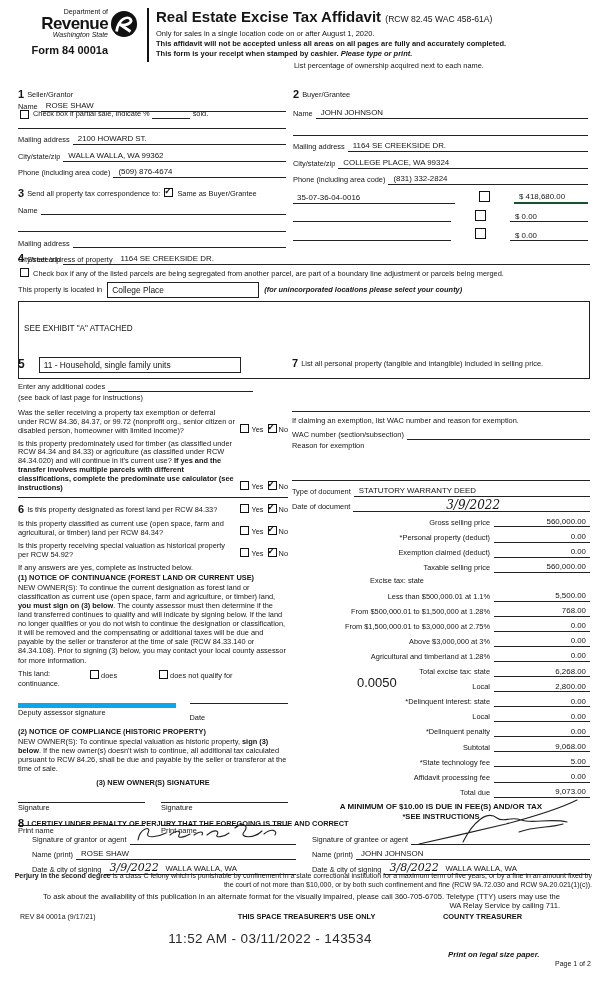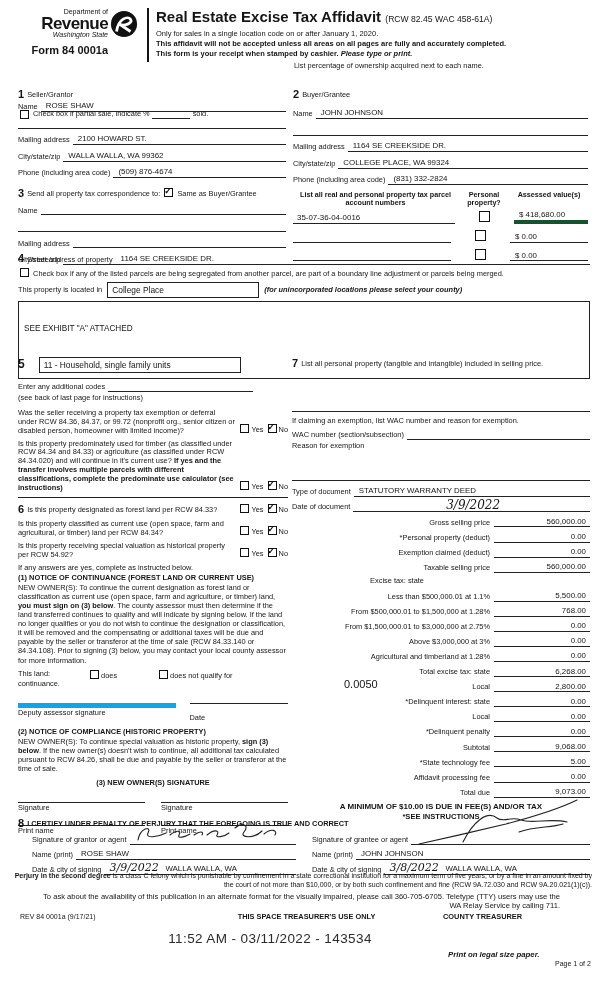--- a/index.html
+++ b/index.html
@@ -35,21 +35,21 @@
   .qblk{position:relative;margin-bottom:4px;}
   .qblk .qtxt{padding-right:52px;}
   .qblk .yn{position:absolute;right:0;bottom:1px;}
   .hr{border-top:1px solid #222;margin:3px 0 5px 0;}
   .selbox{display:inline-block;border:1px solid #222;padding:2px 6px 2px 4px;font-size:8.4px;}
   
   .trow{display:flex;justify-content:flex-end;align-items:flex-end;margin-bottom:4.6px;position:relative;}
   .tlbl{white-space:nowrap;padding-right:4px;}
   .tval{width:92px;border-bottom:1px solid #222;text-align:right;padding-right:4px;font-size:7.9px;min-height:9px;}
   .theading{text-align:center;margin:2px 88px 5px 0;}
-  .rate{position:absolute;left:52px;bottom:1px;font-size:11px;}
+  .rate{position:absolute;left:65px;bottom:1px;font-size:13px;}
   .legalbox{border:1px solid #222;height:52px;padding:22px 4px 2px 5px;font-size:8.2px;margin-top:1px;}
   .hand{font-family:"DejaVu Serif", serif;font-style:italic;font-size:11px;line-height:8px;}
   .sigwrap{position:relative;}
   .sigsvg{position:absolute;pointer-events:none;}
   .s8cols{display:flex;gap:16px;}
   .s8col{flex:1;}
   .ftr{text-align:right;font-size:7px;line-height:1.25;}
   .stamp{font-size:13.5px;color:#2b2b2b;letter-spacing:0.4px;text-align:center;}
 </style>
 </head>
@@ -66,21 +66,21 @@
     <div class="logomark">
       <svg width="28" height="28" viewBox="0 0 30 30">
           <circle cx="15" cy="15" r="14" fill="#111"></circle>
           <path d="M7 23 C9 9 19 6 22 10 C25 14 15 18 10 15 L22 23" stroke="#fff" stroke-width="3" fill="none"></path>
         </svg>
     </div>
   </div>
   <div class="vdiv"></div>
   <div class="titleblk">
     <div class="title"><span>Real Estate Excise Tax Affidavit</span> <span class="suf">(RCW 82.45 WAC 458-61A)</span></div>
-    <div class="sub">Only for sales in a single location code on or after January 1, 2020.</div>
+    <div class="sub">Only for sales in a single location code on or after August 1, 2020.</div>
     <div class="sub b">This affidavit will not be accepted unless all areas on all pages are fully and accurately completed.</div>
     <div class="sub b"><span>This form is your receipt when stamped by cashier. </span><span class="i">Please type or print.</span></div>
   </div>
 </div>
 
 <div class="abs" style="top:62px;left:18px;right:12px;display:flex;">
   <div style="display:flex;align-items:flex-end;width:272px;">
     <span class="cb"></span>
     <span style="padding:0 2px;">Check box if partial sale, indicate %</span>
     <span class="u" style="width:38px;height:9px;"></span>
@@ -142,29 +142,24 @@
     </div>
   <div class="frow">
       <span class="lbl">City/state/zip</span>
       <span class="uv">COLLEGE PLACE, WA 99324</span>
     </div>
   <div class="frow">
       <span class="lbl">Phone (including area code)</span>
       <span class="uv">(831) 332-2824</span>
     </div>
 
-  <div class="phead" style="display:flex;font-weight:bold;text-align:center;font-size:7.2px;line-height:1.15;margin:3px 0 3px 0;">
-    <div style="width:165px;">List all real and personal property tax parcel account numbers</div>
-    <div style="width:52px;">Personal property?</div>
-    <div style="flex:1;">Assessed value(s)</div>
-  </div>
   <div style="display:flex;align-items:flex-end;margin-bottom:6px;">
     <div style="width:158px;border-bottom:1px solid #222;padding-left:4px;min-height:9px;font-size:7.9px;">35-07-36-04-0016</div>
     <div style="width:59px;text-align:center;"><span class="cb big"></span></div>
-    <div style="flex:1;border-bottom:4px solid #14532d;padding-left:5px;font-size:7.9px;min-height:9px;">$ 418,680.00</div>
+    <div style="flex:1;border-bottom:2px solid #14532d;padding-left:5px;font-size:7.9px;min-height:9px;">$ 418,680.00</div>
   </div>
   <div style="display:flex;align-items:flex-end;margin-bottom:6px;">
     <div style="width:158px;border-bottom:1px solid #222;min-height:9px;"></div>
     <div style="width:59px;text-align:center;"><span class="cb big"></span></div>
     <div style="flex:1;border-bottom:1px solid #222;padding-left:5px;font-size:7.9px;min-height:9px;">$ 0.00</div>
   </div>
   <div style="display:flex;align-items:flex-end;margin-bottom:6px;">
     <div style="width:158px;border-bottom:1px solid #222;min-height:9px;"></div>
     <div style="width:59px;text-align:center;"><span class="cb big"></span></div>
     <div style="flex:1;border-bottom:1px solid #222;padding-left:5px;font-size:7.9px;min-height:9px;">$ 0.00</div>

